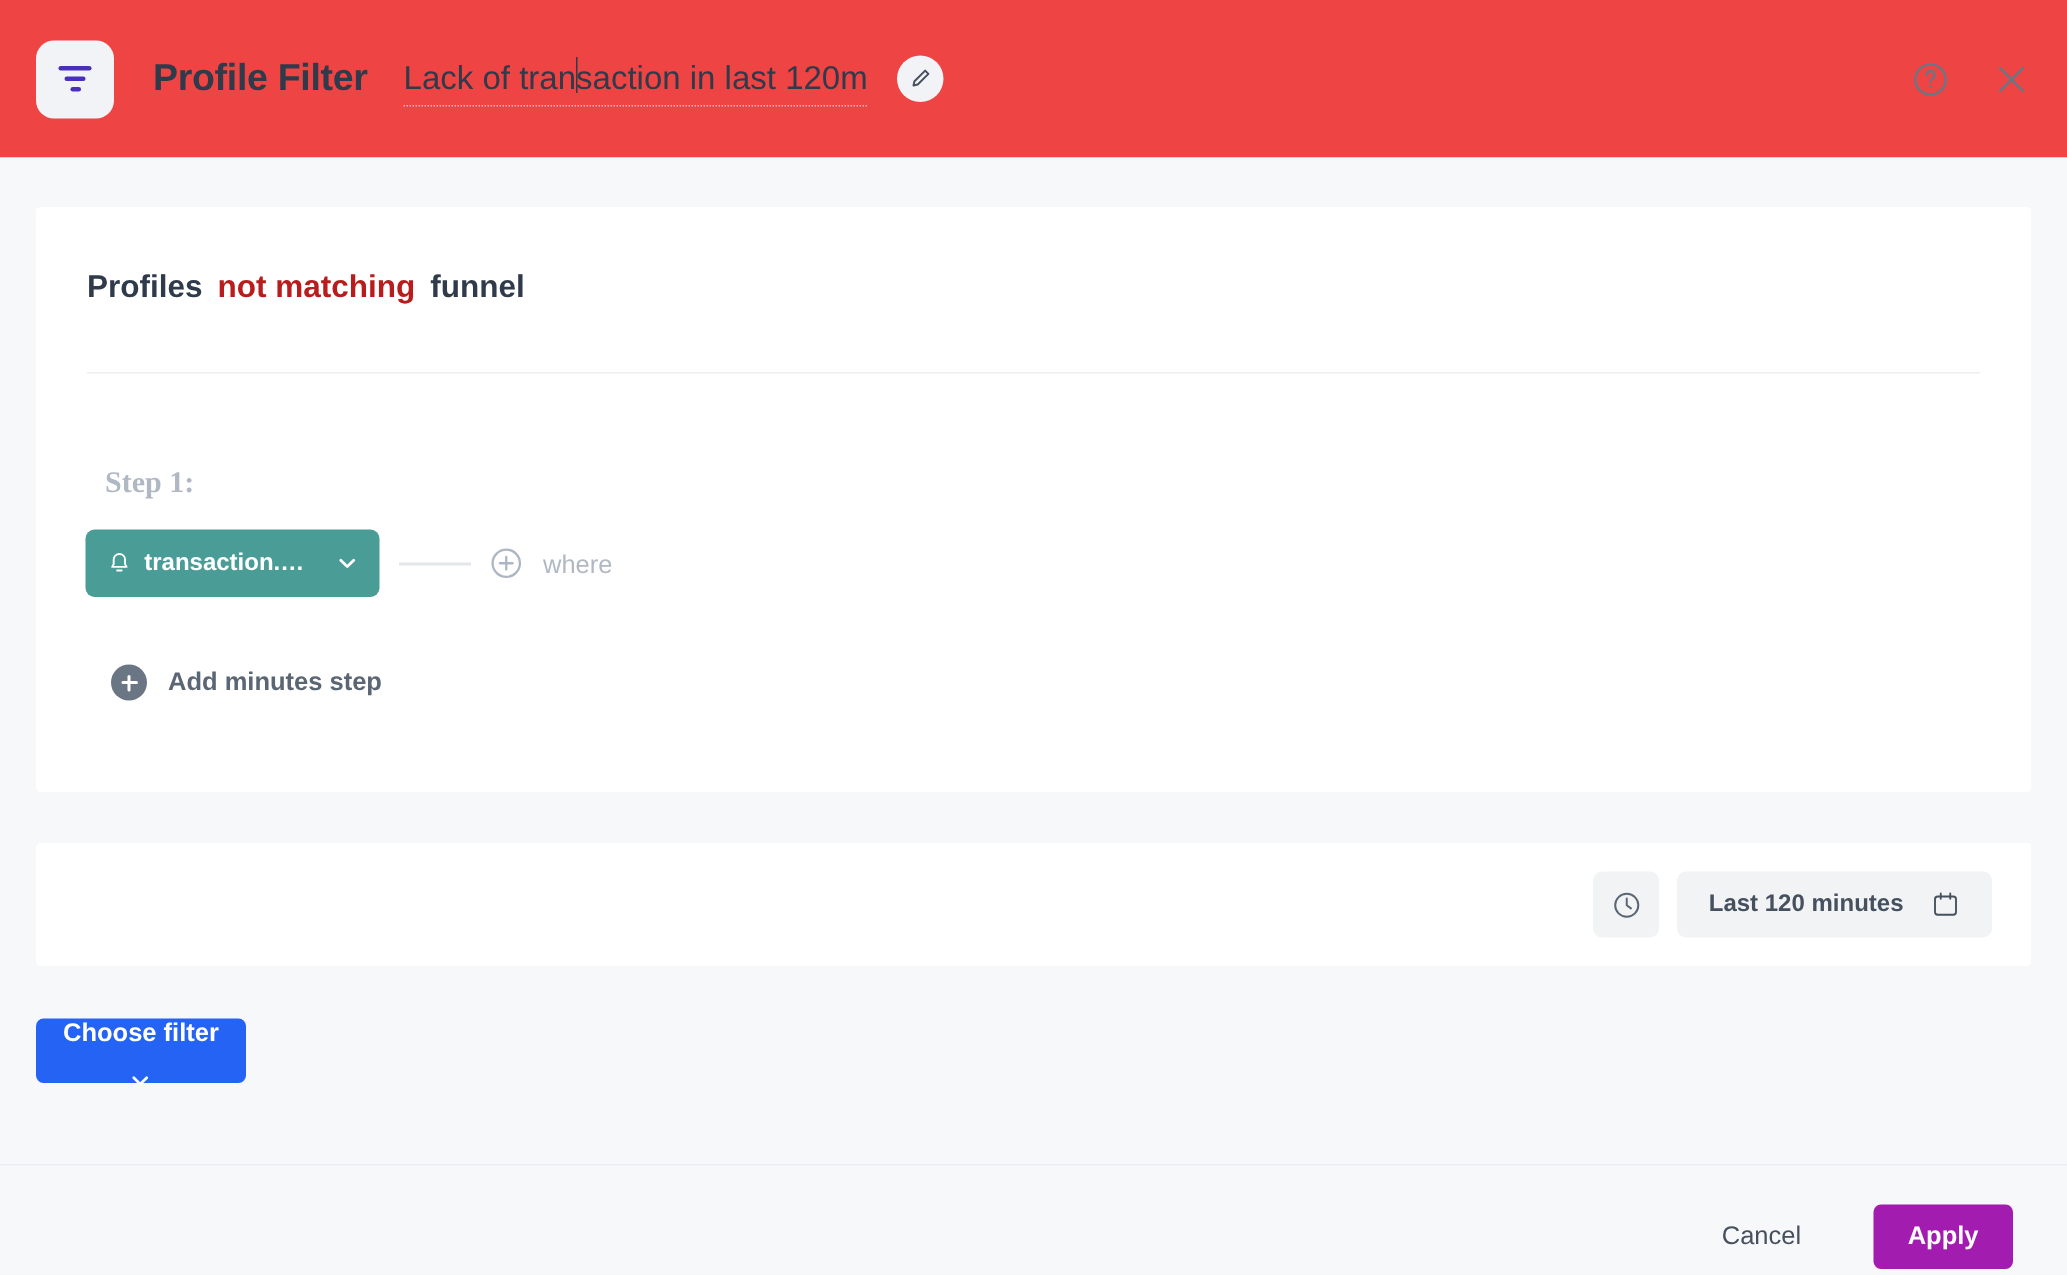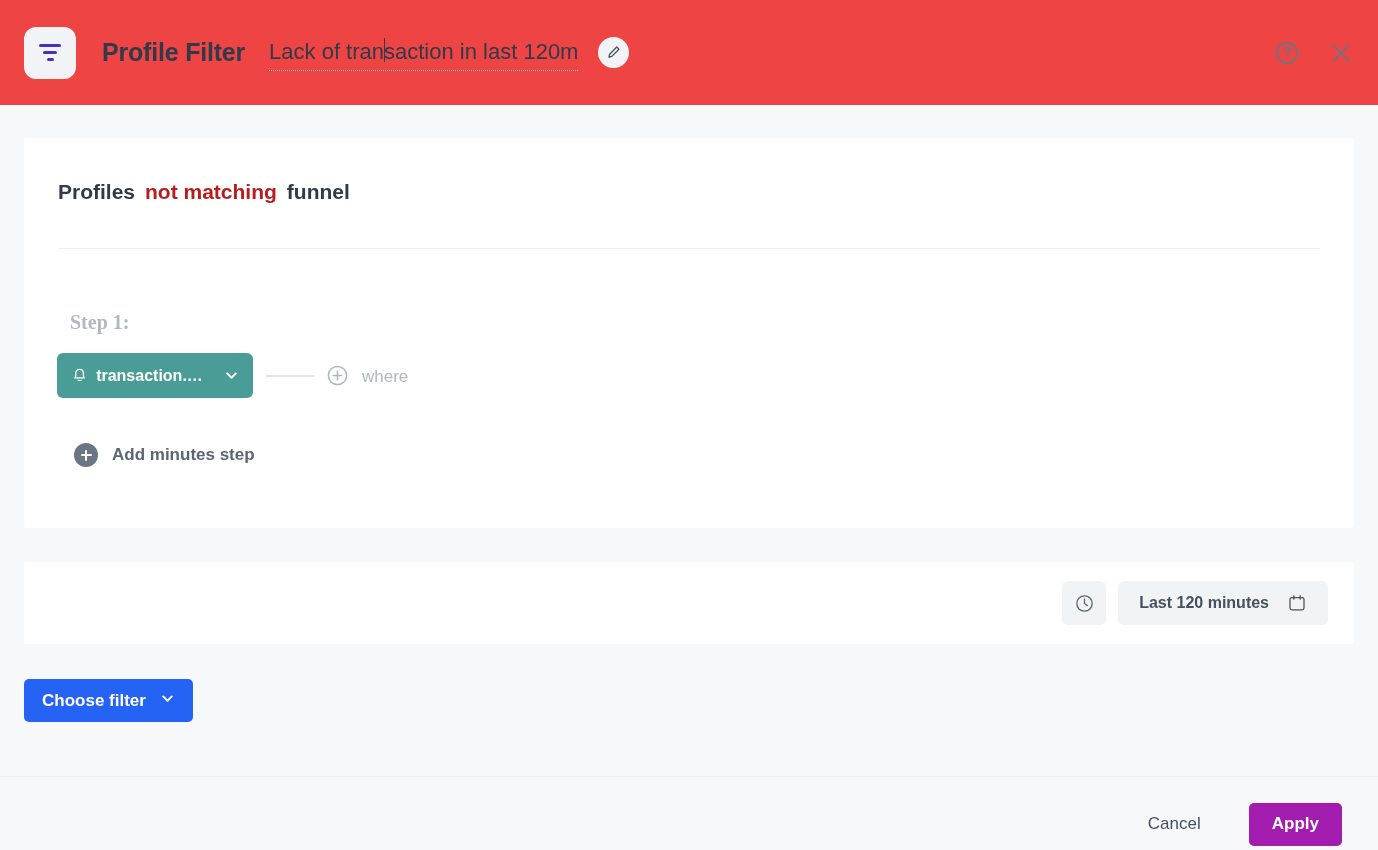--- a/index.html
+++ b/index.html
@@ -269,20 +269,21 @@
     border: none;
     border-radius: 5px;
     font-size: 17px;
     font-weight: bold;
     padding: 0 18px;
     display: flex;
     align-items: center;
     gap: 14px;
     cursor: pointer;
     font-family: "Liberation Sans", sans-serif;
+    flex-direction: column;
   }
 
   
   .footer {
     position: absolute;
     left: 0; top: 776px;
     width: 1378px;
     height: 95px;
     background: #f7f8fa;
     border-top: 1px solid #ecedf0;

